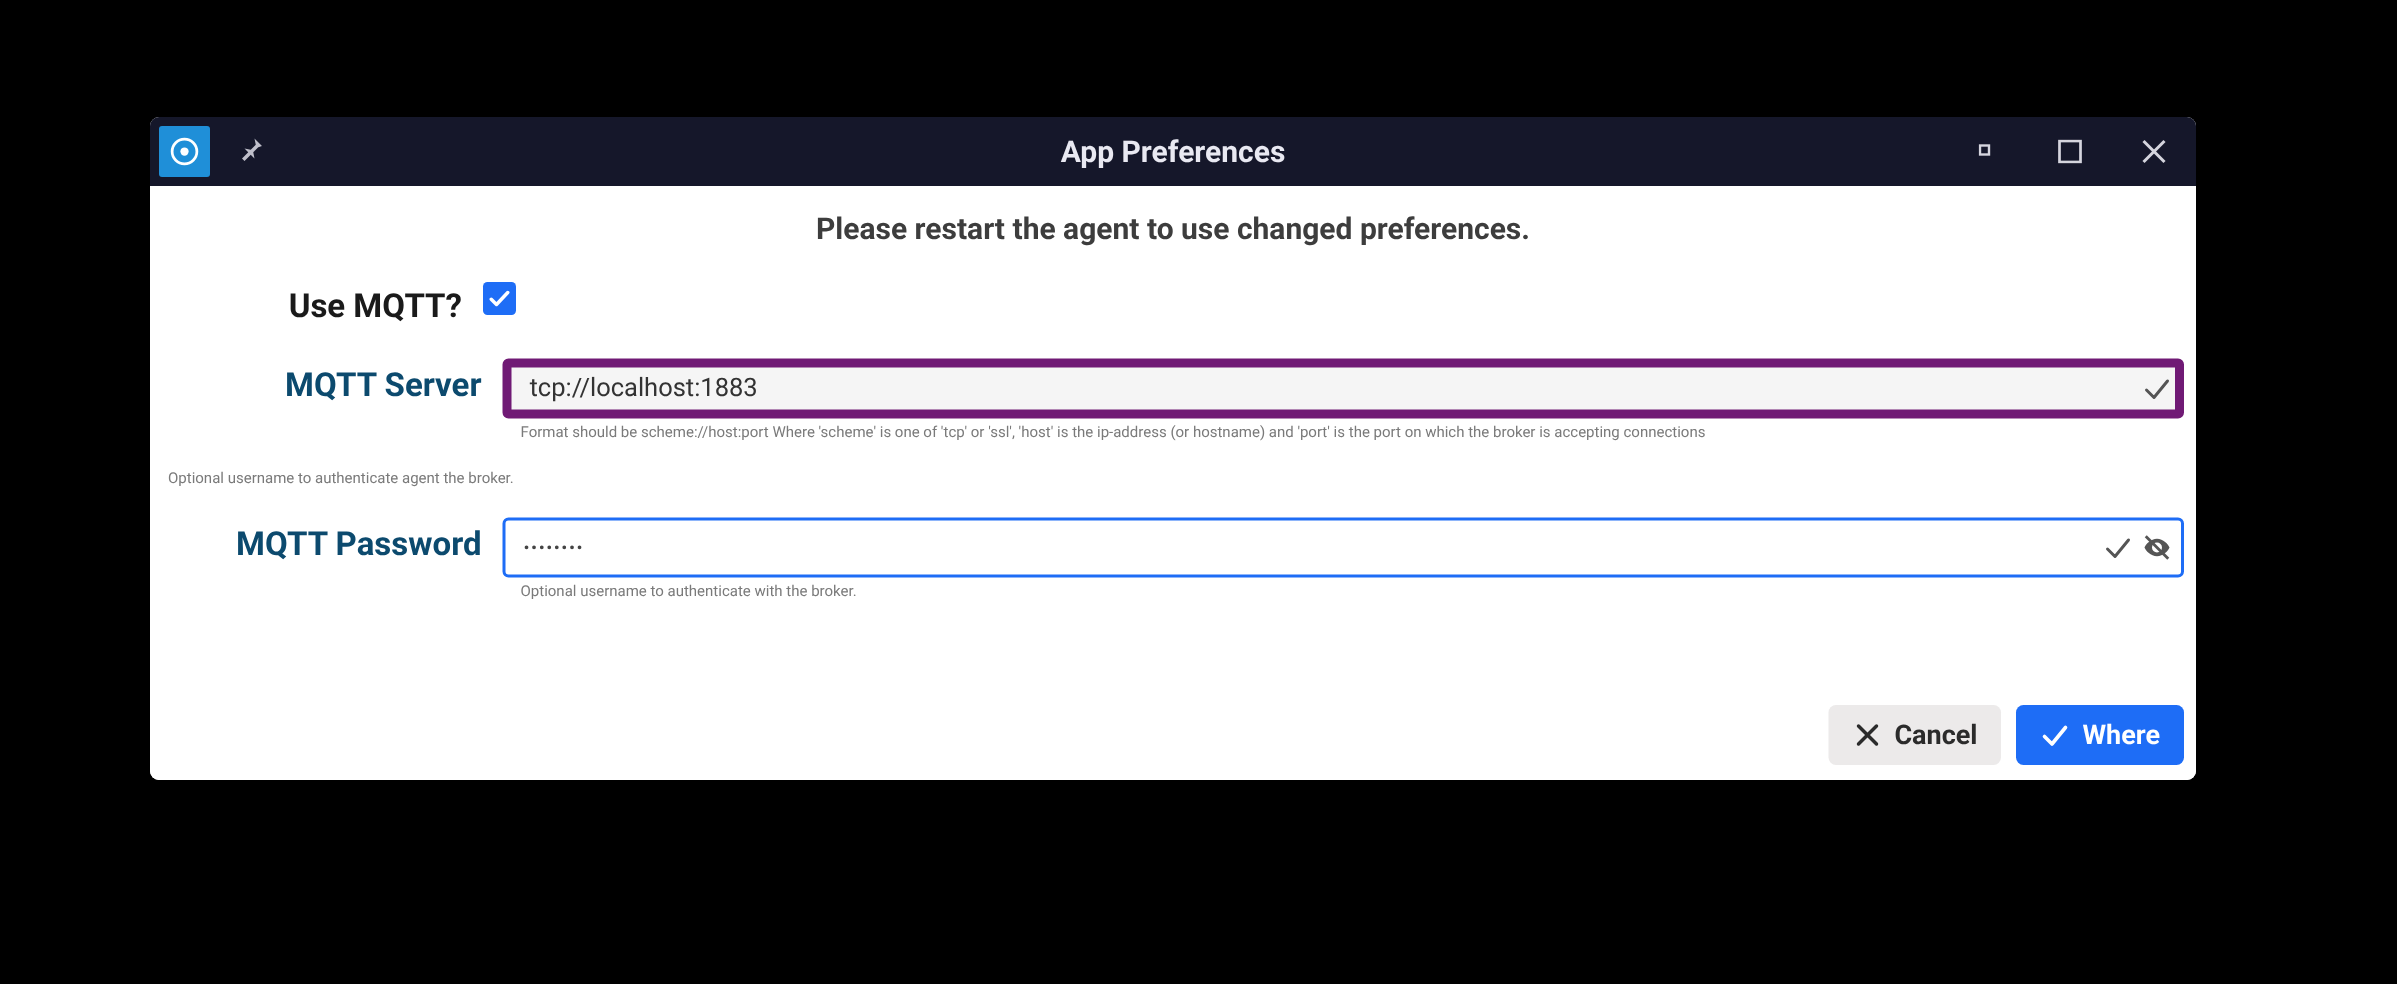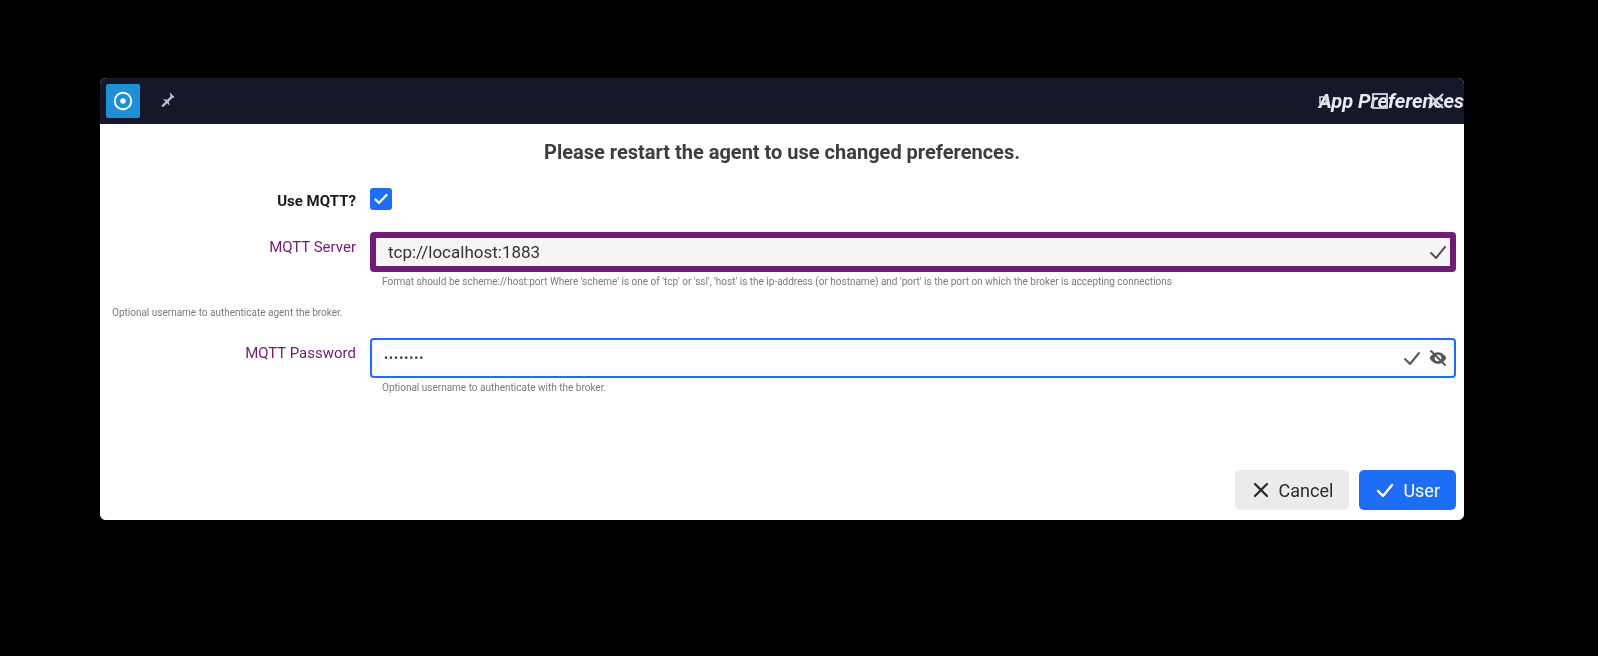--- a/index.html
+++ b/index.html
@@ -49,26 +49,25 @@
       align-items: center;
       justify-content: center;
       border-radius: 2px;
     }
     .app-icon-box svg { width: 22px; height: 22px; }
     .pin-icon svg { width: 20px; height: 20px; }
     .pin-icon { cursor: pointer; }
     .title-text {
       position: absolute;
       left: 0; right: 0;
-      text-align: right;
+      text-align: center;
       font-weight: 700;
       font-size: 20px;
       pointer-events: none;
       color: #e9e9f2;
-      font-style: italic;
     }
     .titlebar-right {
       position: absolute;
       right: 0;
       top: 0;
       height: 100%;
       display: flex;
       align-items: center;
     }
     .win-btn {
@@ -99,27 +98,27 @@
     }
     .form {
       padding: 0 0 0 0;
     }
     .row {
       display: flex;
       align-items: flex-start;
       margin-bottom: 6px;
     }
     .row-label {
-      width: 270px;
+      width: 222px;
       text-align: right;
       padding-right: 14px;
       padding-top: 6px;
-      font-size: 15px;
-    }
-    .row-label.muted { color: #701a75; font-weight: 400; }
+      font-size: 22px;
+    }
+    .row-label.muted { color: #0c4a6e; font-weight: 700; margin-left: 13px; }
     .row-label.strong { color: #1a1a1a; font-weight: 700; }
     .row-body { flex: 1; padding-right: 8px; }
     .checkbox-row .row-body { padding-top: 2px; }
     .checkbox {
       width: 22px;
       height: 22px;
       background: #1e6df6;
       border-radius: 3px;
       display: flex;
       align-items: center;
@@ -174,21 +173,21 @@
       align-items: center;
     }
     .btn {
       height: 40px;
       border-radius: 5px;
       padding: 0 16px;
       display: flex;
       align-items: center;
       gap: 8px;
       font-size: 18px;
-      font-weight: 400;
+      font-weight: 700;
       cursor: pointer;
       border: none;
     }
     .btn-cancel {
       background: #eceaea;
       color: #2b2b2b;
     }
     .btn-cancel svg { width: 20px; height: 20px; }
     .btn-save {
       background: #1e6df6;
@@ -309,17 +308,17 @@
           </svg>
         </span>
         <span>Cancel</span>
       </button>
       <button class="btn btn-save">
         <span style="display:flex;">
           <svg viewBox="0 0 20 20" fill="none" stroke="#fff" stroke-width="2.4" stroke-linecap="round" stroke-linejoin="round">
             <polyline points="3,11 8,16 17,5"></polyline>
           </svg>
         </span>
-        <span>User</span>
+        <span>Where</span>
       </button>
     </div>
   </div>
 </div>
 
 </body></html>

